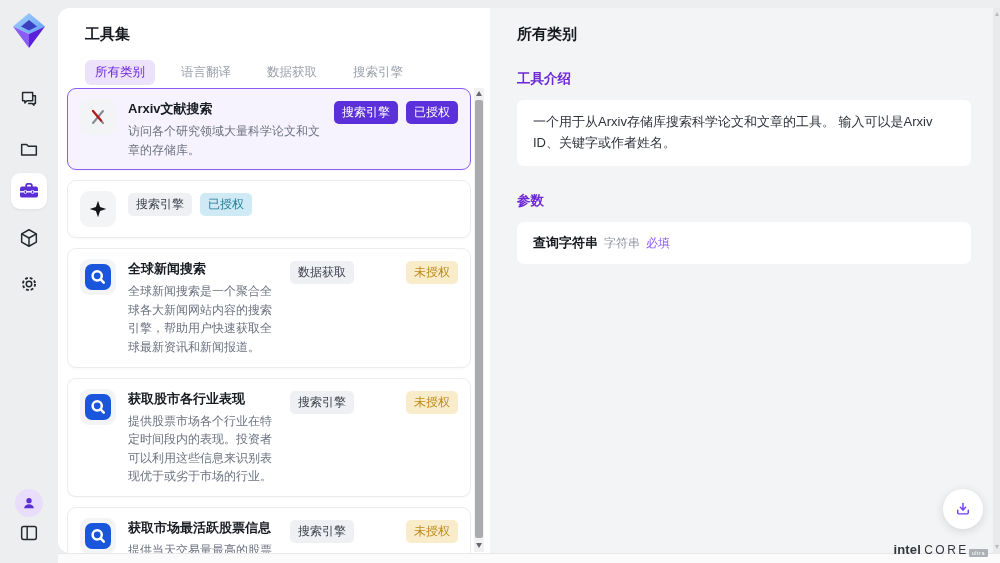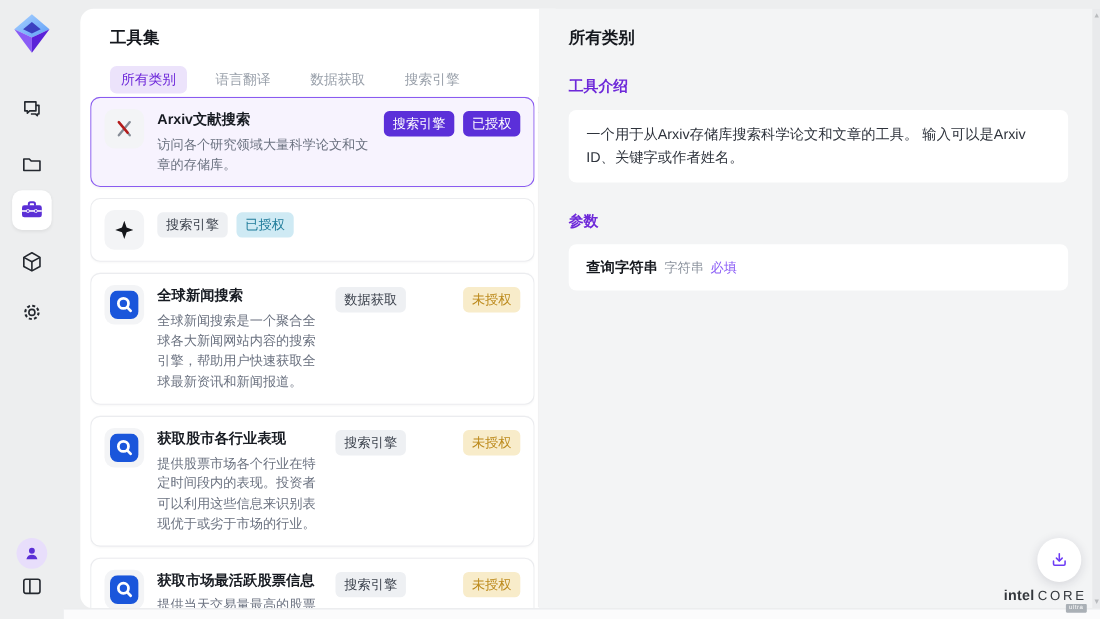--- a/index.html
+++ b/index.html
@@ -9,21 +9,21 @@
     -webkit-font-smoothing:antialiased;
   }
   
   .rail{position:absolute;left:0;top:0;width:58px;height:563px;background:#edeeef;}
   .logo{position:absolute;left:11px;top:11px;width:36px;height:38px;}
   .rail-btn{position:absolute;left:11px;width:36px;height:34px;display:flex;align-items:center;justify-content:center;cursor:pointer;background:transparent;border:none;padding:0;}
   .rail-btn svg{display:block;}
   .rail-btn.active{background:#ffffff;border-radius:9px;box-shadow:0 1px 3px rgba(0,0,0,.06);height:36px;}
   .avatar-wrap{position:absolute;left:15px;width:28px;height:28px;border-radius:50%;background:#e8defb;display:flex;align-items:center;justify-content:center;cursor:pointer;}
   
-  .panel{position:absolute;left:73px;top:8px;width:432px;height:545px;background:#ffffff;border-radius:12px 0 0 12px;overflow:hidden;}
+  .panel{position:absolute;left:58px;top:8px;width:432px;height:545px;background:#ffffff;border-radius:12px 0 0 12px;overflow:hidden;}
   .panel-title{position:absolute;left:27px;top:17px;font-size:15px;font-weight:bold;color:#15181e;}
   .tabs{position:absolute;left:27px;top:52px;display:flex;gap:16px;align-items:center;}
   .tab{font-size:12.5px;color:#9aa1ab;padding:4px 10px;border-radius:6px;border:none;background:transparent;cursor:pointer;font-family:inherit;}
   .tab.active{background:#ece3fb;color:#6d28d9;}
   .tool-list{position:absolute;left:9px;top:80px;width:404px;bottom:0;display:flex;flex-direction:column;gap:10px;overflow:hidden;}
   .tool-card{display:flex;align-items:flex-start;background:#ffffff;border:1px solid #ebecef;border-radius:9px;padding:10px 12px;box-shadow:0 1px 2px rgba(20,20,40,.03);cursor:pointer;flex-shrink:0;}
   .tool-card.selected{border:1.5px solid #8a5bf0;background:#f7f3fe;}
   .tool-icon{width:36px;height:36px;border-radius:9px;background:#f3f4f6;display:flex;align-items:center;justify-content:center;flex-shrink:0;margin-right:12px;}
   .tool-main{flex:1;min-width:0;padding-right:8px;}
   .tool-name{font-size:13px;font-weight:bold;color:#171b22;margin:1px 0 4px 0;}
@@ -55,21 +55,21 @@
   .param-required{font-size:12px;color:#8b5cf6;}
   .param-desc{font-size:12.5px;color:#3c4250;margin-top:8px;}
   .edge-strip{position:absolute;right:0;top:0;width:7px;height:100%;background:#e9eaec;}
   .edge-tick{position:absolute;right:1px;width:0;height:0;border-left:2.5px solid transparent;border-right:2.5px solid transparent;}
   .edge-tick.t{top:4px;border-bottom:4px solid #b9bbbe;}
   .edge-tick.b{bottom:4px;border-top:4px solid #b9bbbe;}
   
   .bottom-strip{position:absolute;left:58px;right:0;top:553px;height:10px;background:#fbfbfc;border-top:1px solid #e7e8ea;}
   
   .dl-btn{position:absolute;right:17px;bottom:34px;width:40px;height:40px;border-radius:50%;background:#ffffff;box-shadow:0 2px 10px rgba(30,30,60,.14);display:flex;align-items:center;justify-content:center;cursor:pointer;border:none;padding:0;}
-  .brand{position:absolute;right:12px;bottom:6px;display:flex;flex-direction:column;align-items:flex-end;}
+  .brand{position:absolute;right:12px;bottom:6px;display:flex;flex-direction:row;align-items:flex-end;}
   .brand-line{display:flex;align-items:baseline;gap:3px;}
   .brand-intel{font-size:13px;font-weight:bold;color:#33373c;letter-spacing:.2px;text-transform:lowercase;}
   .brand-core{font-size:12px;font-weight:400;color:#33373c;letter-spacing:2.5px;}
   .brand-badge{font-size:5.5px;background:#aab0b6;color:#ffffff;border-radius:1px;padding:1px 3px;margin-top:1px;letter-spacing:.5px;}
 </style>
 </head>
 <body>
 
 <div class="rail">
   <div class="logo">

